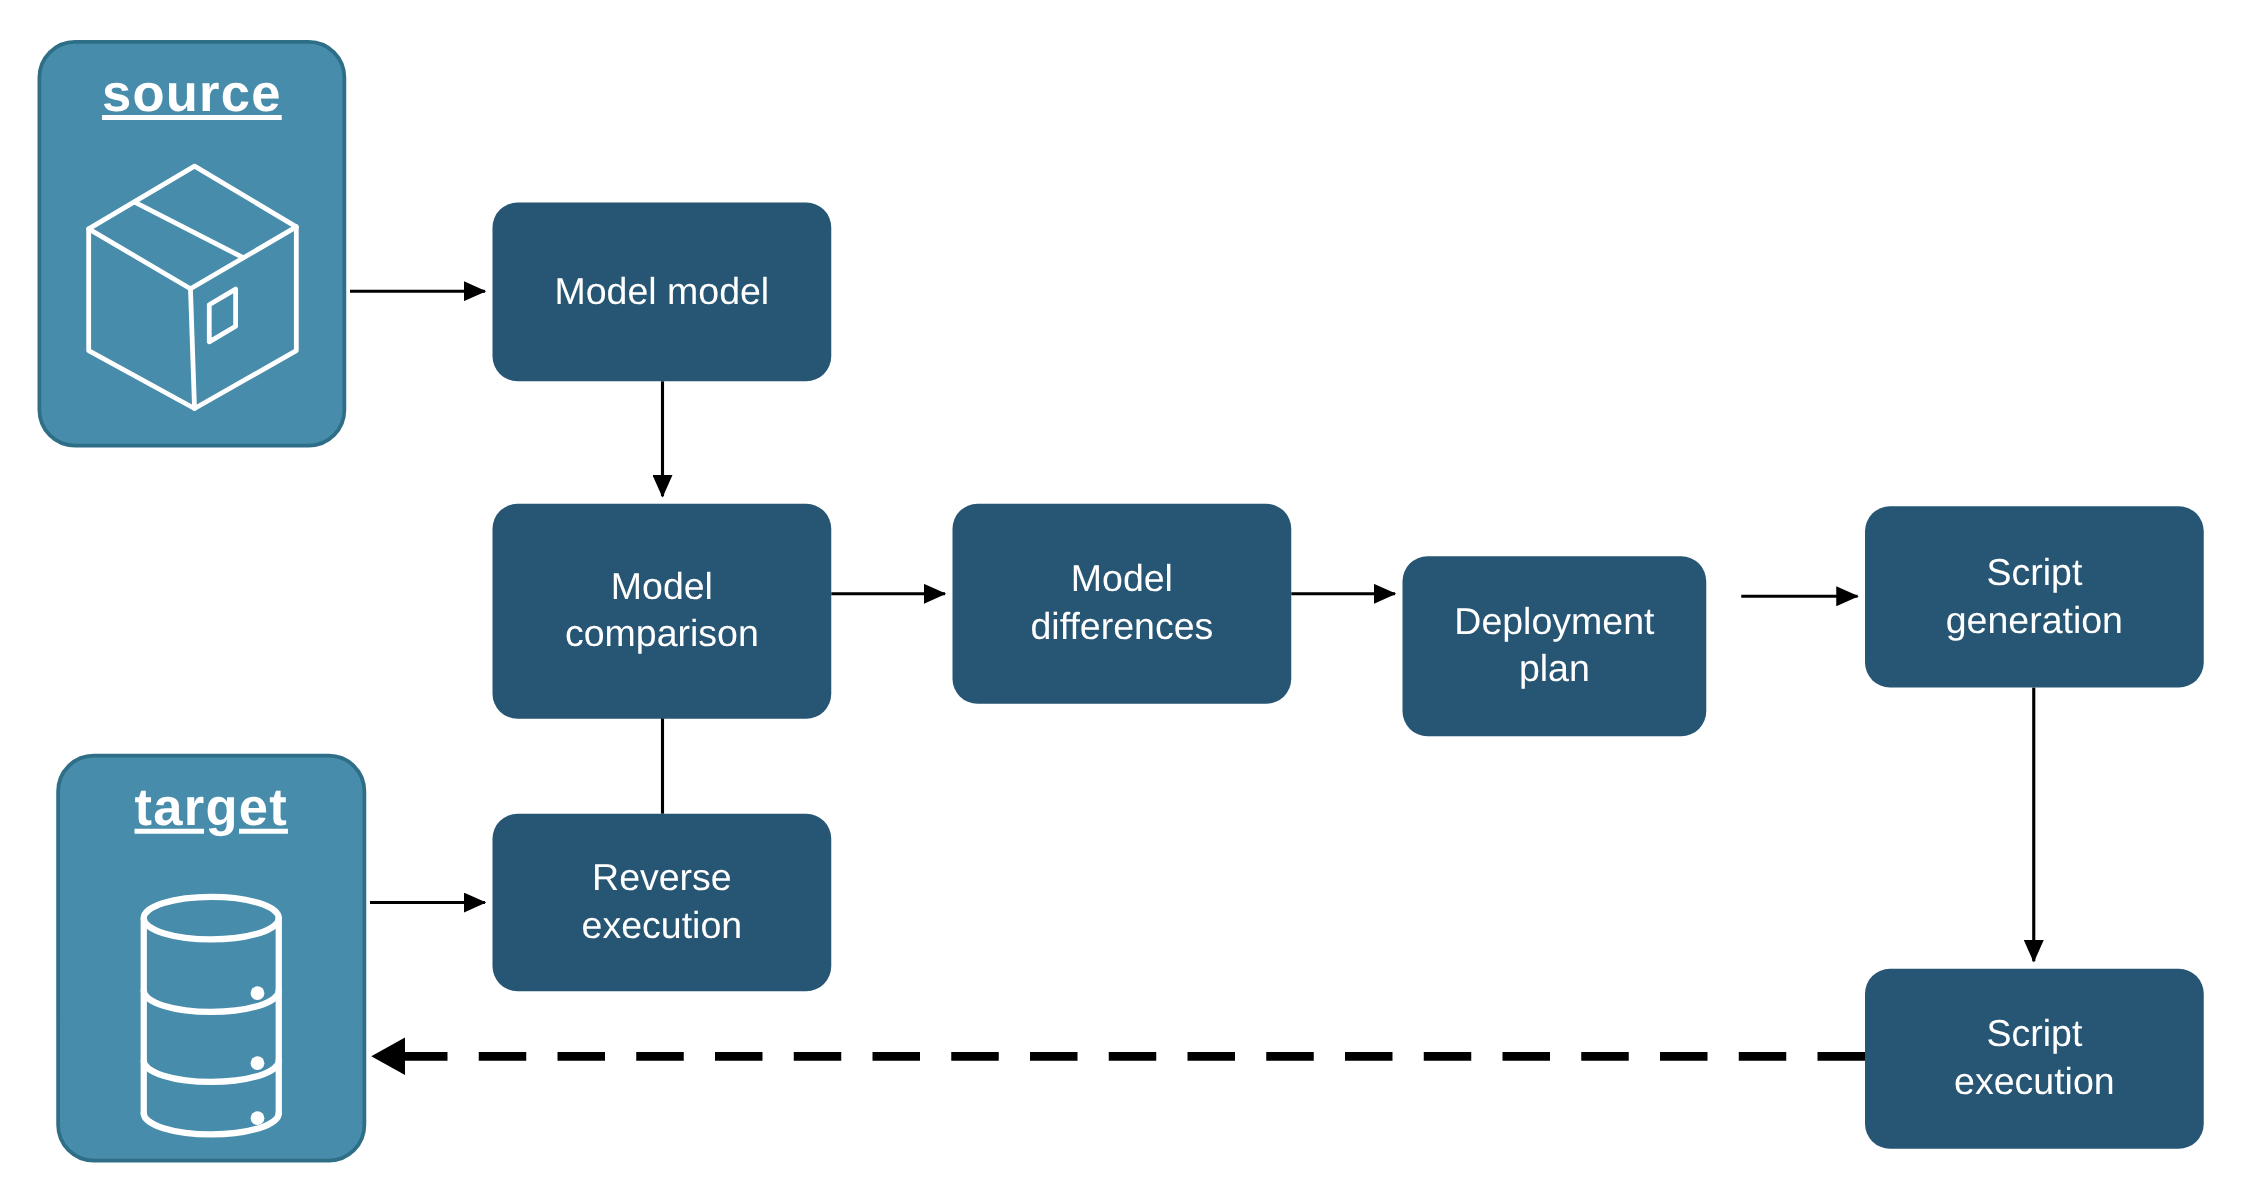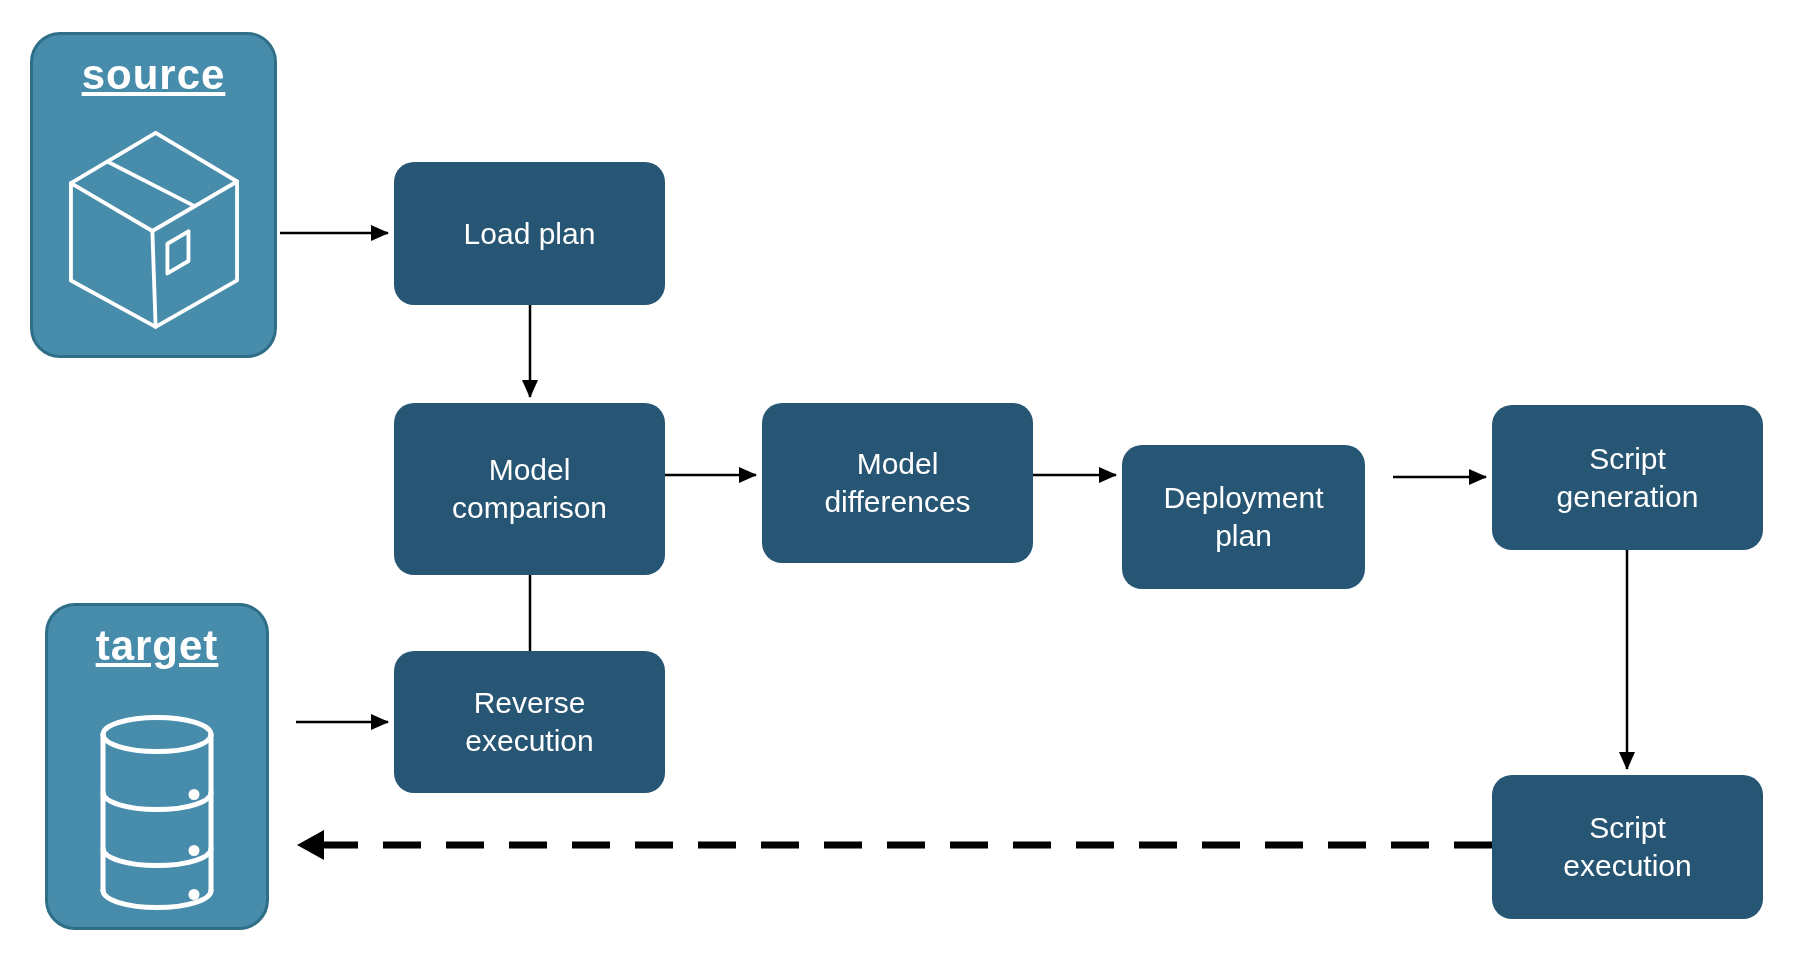--- a/index.html
+++ b/index.html
@@ -59,21 +59,21 @@
     background: #478CAB;
     border: 3px solid #2E6E87;
     border-radius: 30px;
     box-sizing: border-box;
     display: flex;
     flex-direction: column;
     align-items: center;
     padding-top: 16px;
   }
   .card-source { left: 30px; top: 32px;  width: 247px; height: 326px; }
-  .card-target { left: 45px; top: 603px; width: 224px; height: 327px; gap: 28px; }
+  .card-target { left: 45px; top: 603px; width: 248px; height: 327px; gap: 28px; }
   .card-label {
     color: #ffffff;
     font-weight: 700;
     font-size: 42px;
     letter-spacing: 1px;
     text-decoration: underline;
   }
   .card-icon {
     flex: 1 1 auto;
     display: flex;
@@ -150,21 +150,21 @@
           <path d="M21,136 A54,17 0 0 0 129,136"></path>
         </g>
         <circle cx="112" cy="82" r="5.5" fill="#ffffff"></circle>
         <circle cx="112" cy="138" r="5.5" fill="#ffffff"></circle>
         <circle cx="112" cy="182" r="5.5" fill="#ffffff"></circle>
       </svg>
     </div>
   </div>
 
   <div class="node node-load-model">
-    <span>Load plan</span>
+    <span>Model model</span>
   </div>
 
   <div class="node node-model-comparison">
     <span>Model comparison</span>
   </div>
 
   <div class="node node-model-differences">
     <span>Model differences</span>
   </div>
 

